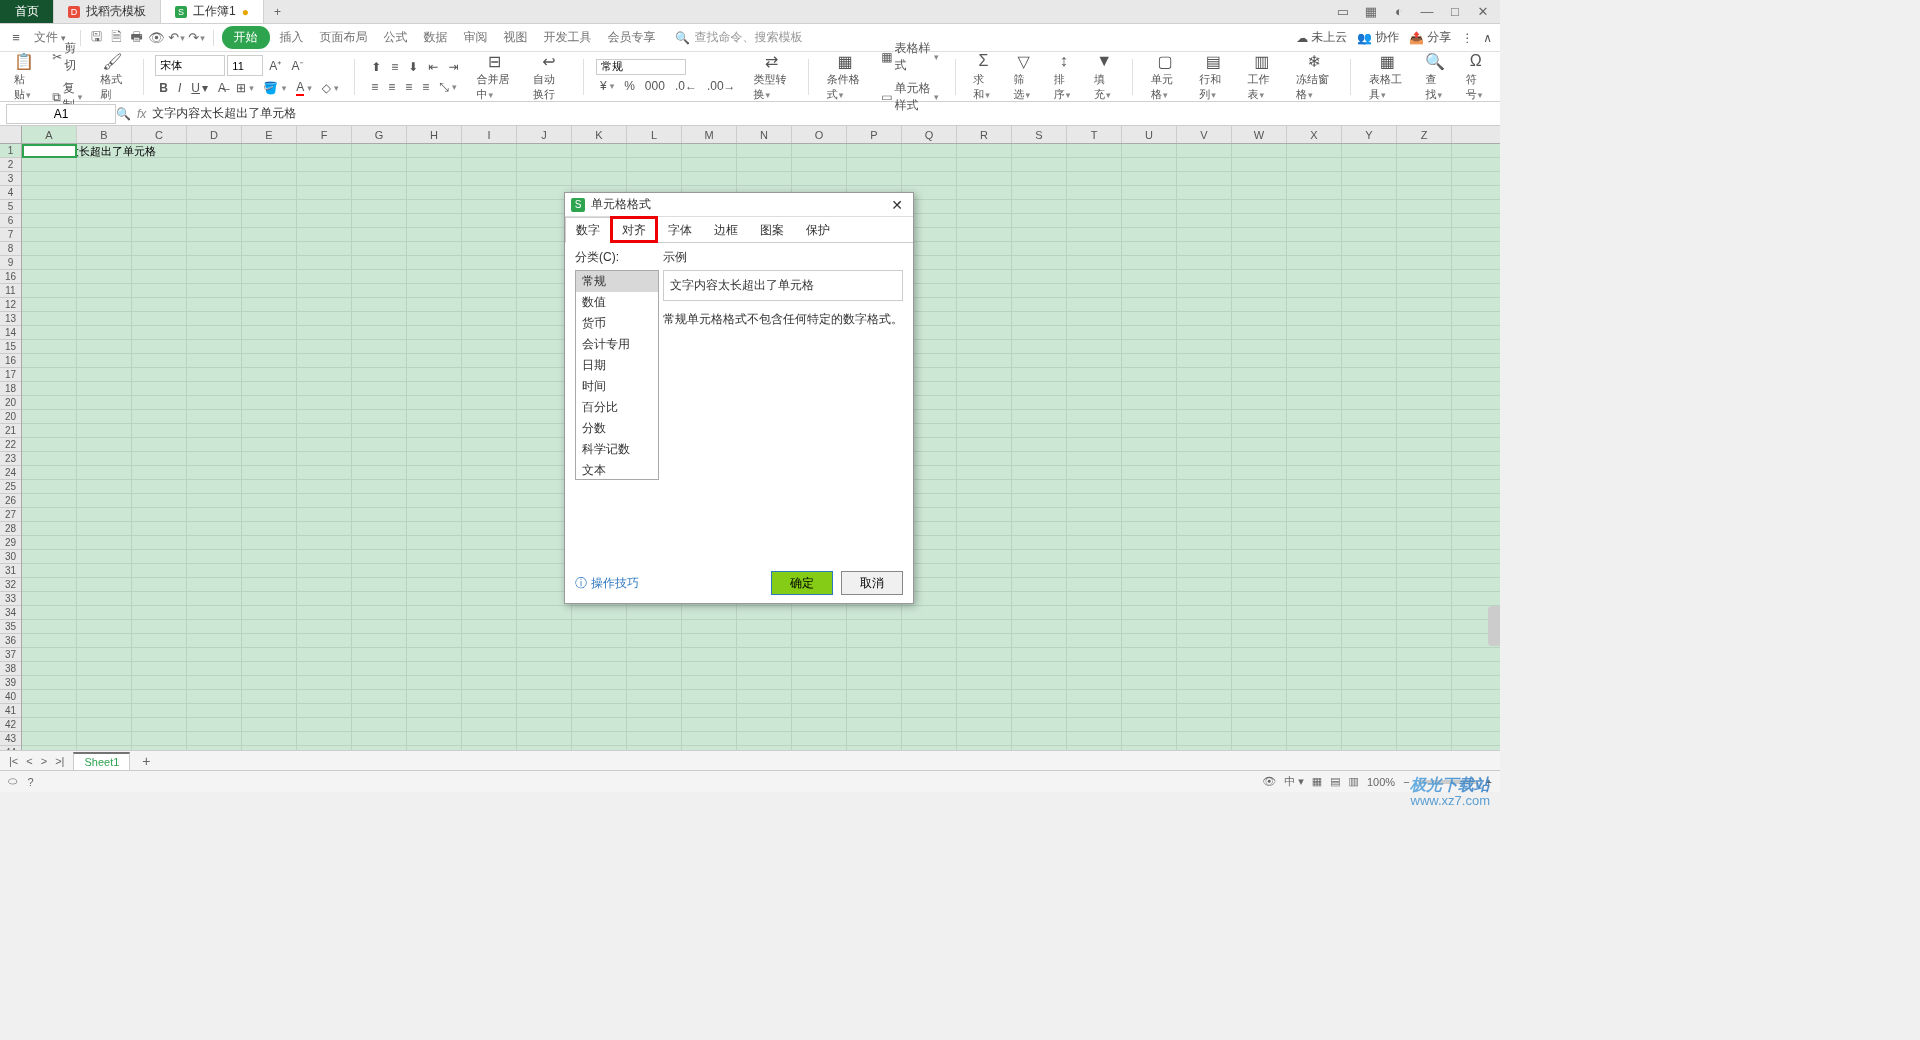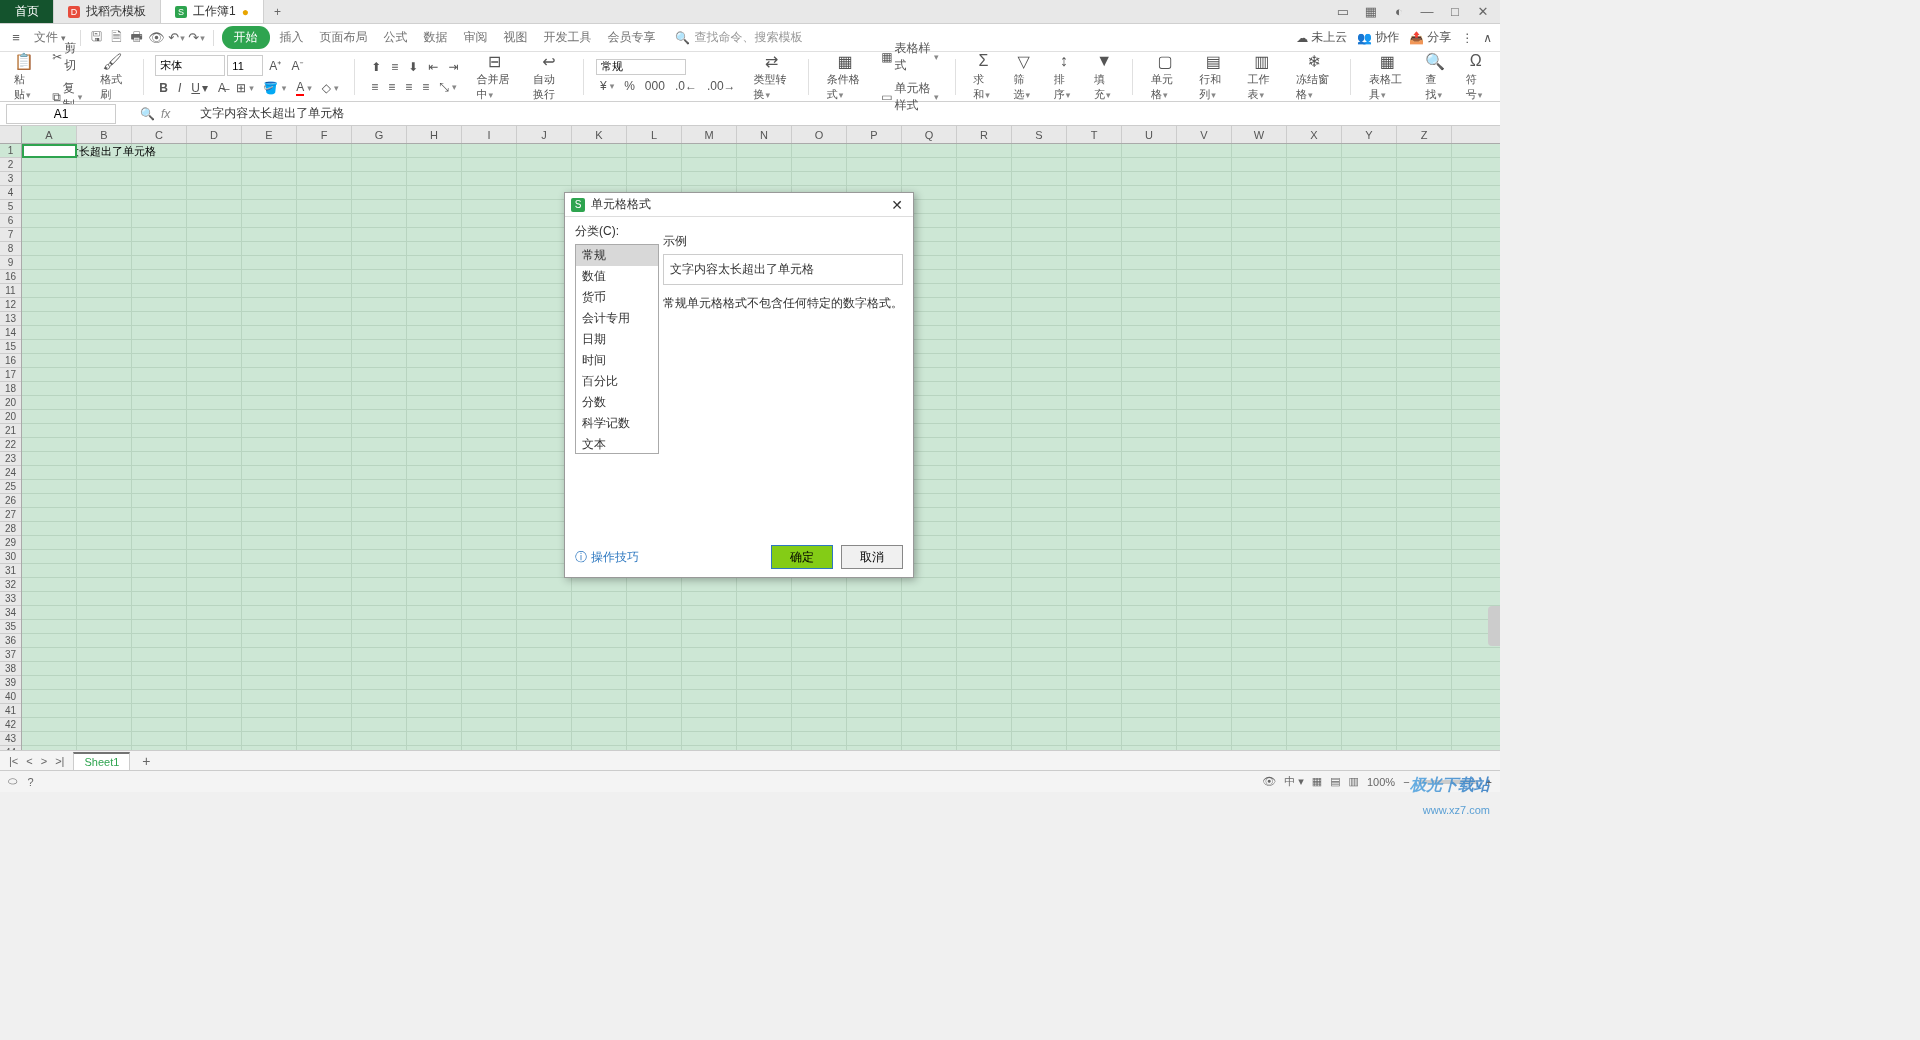--- a/index.html
+++ b/index.html
@@ -34,21 +34,21 @@
 .rbtn-big { display: flex; flex-direction: column; align-items: center; gap: 1px; padding: 2px 6px; cursor: pointer; font-size: 11px; color: #555; }
 .rbtn-big .ricon { width: 20px; height: 20px; display: flex; align-items: center; justify-content: center; font-size: 16px; }
 .rbtn-sm { padding: 2px 4px; cursor: pointer; font-size: 12px; color: #555; display: flex; align-items: center; gap: 2px; }
 .rcol { display: flex; flex-direction: column; gap: 2px; font-size: 11px; }
 .rsep { width: 1px; height: 36px; background: #e0e0e0; margin: 0 4px; }
 .rinput { border: 1px solid #ccc; font-size: 11px; padding: 1px 4px; width: 70px; background: #fff; }
 .rinput.sm { width: 36px; }
 .dropdown-arrow::after { content: "▾"; font-size: 9px; margin-left: 1px; color: #888; }
 
 
-.formula-bar { height: 24px; background: #fff; display: flex; align-items: center; border-bottom: 1px solid #ccc; padding: 0 6px; gap: 24px; }
+.formula-bar { height: 24px; background: #fff; display: flex; align-items: center; border-bottom: 1px solid #ccc; padding: 0 6px; gap: 0; }
 .name-box { width: 110px; border: 1px solid #ccc; padding: 2px 6px; font-size: 12px; text-align: center; background: #fff; }
 .fx-icons { display: flex; align-items: center; gap: 6px; color: #888; }
 .formula-input { flex: 1; padding: 2px 6px; font-size: 12px; color: #333; }
 
 
 .grid-area { position: relative; height: 624px; background: #cde7d5; overflow: hidden; }
 .col-headers { display: flex; height: 18px; background: #e8e8e8; border-bottom: 1px solid #aaa; }
 .corner { width: 22px; border-right: 1px solid #aaa; background: #e8e8e8; }
 .col-h { width: 55px; text-align: center; font-size: 11px; border-right: 1px solid #ccc; color: #555; line-height: 18px; }
 .grid-body { display: flex; height: 606px; }
@@ -67,37 +67,37 @@
 .sheet-nav span { padding: 0 3px; cursor: pointer; }
 .sheet-tab { border: 1px solid #ccc; border-bottom: none; padding: 2px 10px; background: #fff; color: #2ea44f; border-top: 2px solid #737373; }
 .sheet-plus { padding: 0 6px; cursor: pointer; font-size: 14px; }
 
 
 .status-bar { height: 22px; background: #f4f4f4; border-top: 1px solid #ccc; display: flex; align-items: center; padding: 0 8px; gap: 10px; font-size: 11px; color: #666; }
 .status-bar .right { margin-left: auto; display: flex; align-items: center; gap: 8px; }
 
 
 .watermark { position: absolute; right: 10px; bottom: 24px; font-size: 16px; font-weight: bold; background: linear-gradient(90deg,#4fa3e0,#2e78c0); -webkit-background-clip: text; color: transparent; opacity: 0.85; font-style: italic; }
-.watermark-url { position: absolute; right: 10px; bottom: 4px; font-size: 11px; color: #5a9fd4; margin-left: 24px; }
+.watermark-url { position: absolute; right: 10px; bottom: 12px; font-size: 13px; color: #5a9fd4; margin-left: 24px; }
 
 
 .dialog { position: absolute; left: 564px; top: 192px; width: 350px; background: #fff; border: 1px solid #999; box-shadow: 2px 2px 8px rgba(0,0,0,0.3); }
 .dlg-title { height: 24px; display: flex; align-items: center; padding: 0 6px; font-size: 12px; border-bottom: 1px solid #ddd; }
 .dlg-title .ticon { width: 14px; height: 14px; background: #2ea44f; border-radius: 2px; margin-right: 6px; display: inline-flex; align-items: center; justify-content: center; color: #fff; font-size: 10px; }
 .dlg-close { margin-left: auto; cursor: pointer; font-size: 14px; padding: 0 4px; }
 .dlg-tabs { display: flex; height: 26px; border-bottom: 1px solid #ccc; font-size: 12px; }
 .dlg-tab { padding: 0 10px; line-height: 25px; cursor: pointer; border: 1px solid transparent; border-bottom: none; }
 .dlg-tab.active { border-color: #ccc; border-bottom: 1px solid #fff; margin-bottom: -1px; background: #fff; }
 .dlg-tab.marked { outline: 3px solid #e00; outline-offset: -2px; }
 .dlg-body { padding: 6px 10px 10px 10px; min-height: 320px; display: flex; gap: 4px; }
 .dlg-cat-label { font-size: 12px; margin-bottom: 4px; display: block; }
 .dlg-catlist { width: 84px; border: 1px solid #aaa; height: 210px; overflow: auto; }
 .dlg-catlist div { padding: 2px 6px; font-size: 12px; cursor: pointer; }
 .dlg-catlist div.sel { background: #d8d8d8; }
-.dlg-preview { flex: 1; margin-top: 10px; }
+.dlg-preview { flex: 1; }
 .dlg-preview .lbl { font-size: 12px; margin-bottom: 4px; }
 .dlg-preview .box { border: 1px solid #ccc; padding: 6px; font-size: 12px; margin-bottom: 10px; min-height: 20px; }
 .dlg-preview .desc { font-size: 12px; color: #333; }
 .dlg-foot { display: flex; align-items: center; padding: 8px 10px; gap: 8px; border-top: 0; }
 .dlg-foot .tips { color: #2e78c0; font-size: 12px; display: flex; align-items: center; gap: 4px; cursor: pointer; }
 .dlg-foot .spacer { flex: 1; }
 .dlg-btn { width: 62px; height: 24px; border: 1px solid #888; background: #f0f0f0; font-size: 12px; cursor: pointer; }
 .dlg-btn.primary { border: 1px solid #2e78c0; background: #84cc16; }
 
 .side-panel-toggle { position: absolute; right: 0; top: 480px; width: 12px; height: 40px; background: #ccc; border-radius: 4px 0 0 4px; }
@@ -437,20 +437,28 @@
 
 <div class="watermark">极光下载站</div>
 <div class="watermark-url">www.xz7.com</div>
 
 <div class="dialog">
   <div class="dlg-title">
     <span class="ticon">S</span>
     <span>单元格格式</span>
     <span class="dlg-close">✕</span>
   </div>
+  <div class="dlg-tabs">
+    <div class="dlg-tab active">数字</div>
+    <div class="dlg-tab marked">对齐</div>
+    <div class="dlg-tab">字体</div>
+    <div class="dlg-tab">边框</div>
+    <div class="dlg-tab">图案</div>
+    <div class="dlg-tab">保护</div>
+  </div>
   <div class="dlg-body">
     <div>
       <span class="dlg-cat-label">分类(C):</span>
       <div class="dlg-catlist">
         <div class="sel">常规</div>
         <div>数值</div>
         <div>货币</div>
         <div>会计专用</div>
         <div>日期</div>
         <div>时间</div>

